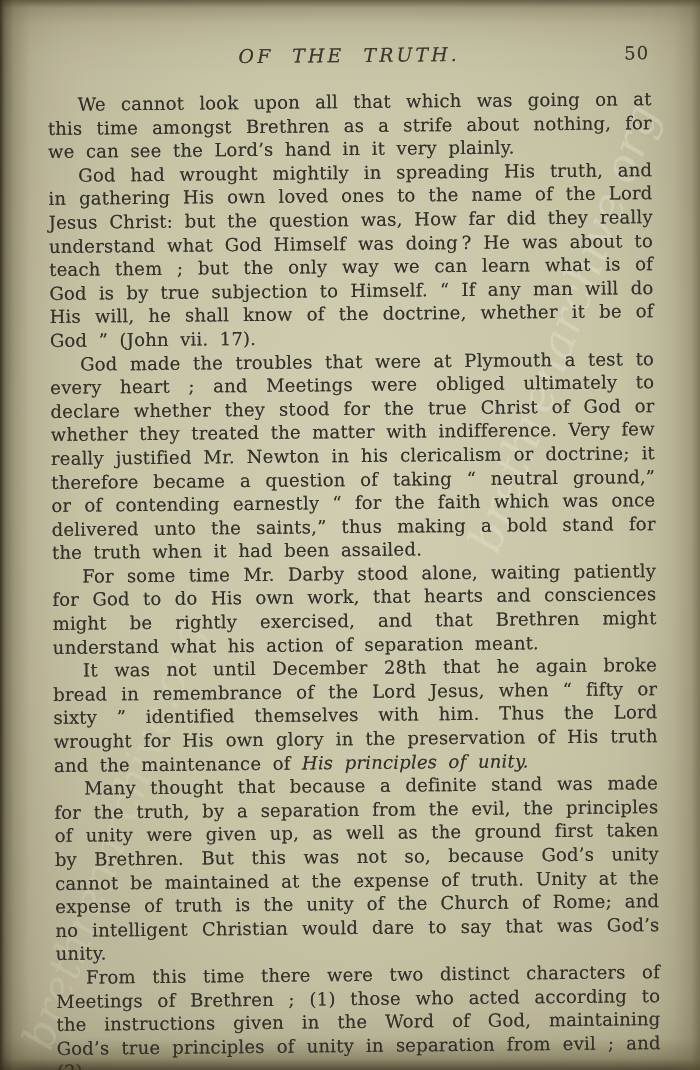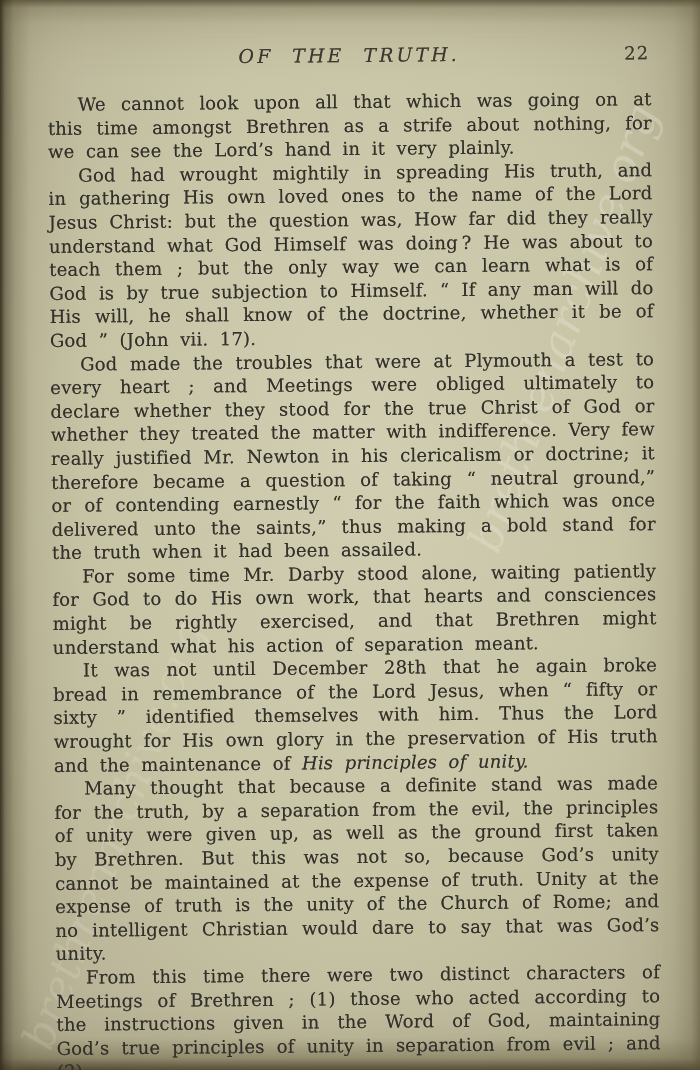--- a/index.html
+++ b/index.html
@@ -95,21 +95,21 @@
 
 <div class="scan">
 
   <div class="wm wm1">brethrenarchive.org</div>
   <div class="wm wm2">brethrenarchive.org</div>
 
   <div class="content">
 
     <div class="header">
       <span class="title">OF THE TRUTH.</span>
-      <span class="pagenum">22</span>
+      <span class="pagenum">50</span>
     </div>
 
     <div class="bodytext">
       <p>We cannot look upon all that which was going on at this time amongst Brethren as a strife about nothing, for we can see the Lord’s hand in it very plainly.</p>
       <p>God had wrought mightily in spreading His truth, and in gathering His own loved ones to the name of the Lord Jesus Christ: but the question was, How far did they really understand what God Himself was doing ?  He was about to teach them ; but the only way we can learn what is of God is by true subjection to Himself.  “ If any man will do His will, he shall know of the doctrine, whether it be of God ” (John vii. 17).</p>
       <p>God made the troubles that were at Plymouth a test to every heart ; and Meetings were obliged ultimately to declare whether they stood for the true Christ of God or whether they treated the matter with indifference.  Very few really justified Mr. Newton in his clericalism or doctrine; it therefore became a question of taking “ neutral ground,” or of contending earnestly “ for the faith which was once delivered unto the saints,” thus making a bold stand for the truth when it had been assailed.</p>
       <p>For some time Mr. Darby stood alone, waiting patiently for God to do His own work, that hearts and consciences might be rightly exercised, and that Brethren might understand what his action of separation meant.</p>
       <p><span>It was not until December 28th that he again broke bread in remembrance of the Lord Jesus, when “ fifty or sixty ” identified themselves with him.  Thus the Lord wrought for His own glory in the preservation of His truth and the maintenance of </span><i>His principles of unity.</i></p>
       <p>Many thought that because a definite stand was made for the truth, by a separation from the evil, the principles of unity were given up, as well as the ground first taken by Brethren.  But this was not so, because God’s unity cannot be maintained at the expense of truth.  Unity at the expense of truth is the unity of the Church of Rome; and no intelligent Christian would dare to say that was God’s unity.</p>
       <p>From this time there were two distinct characters of Meetings of Brethren ; (1) those who acted according to the instructions given in the Word of God, maintaining God’s true principles of unity in separation from evil ; and (2)</p>

